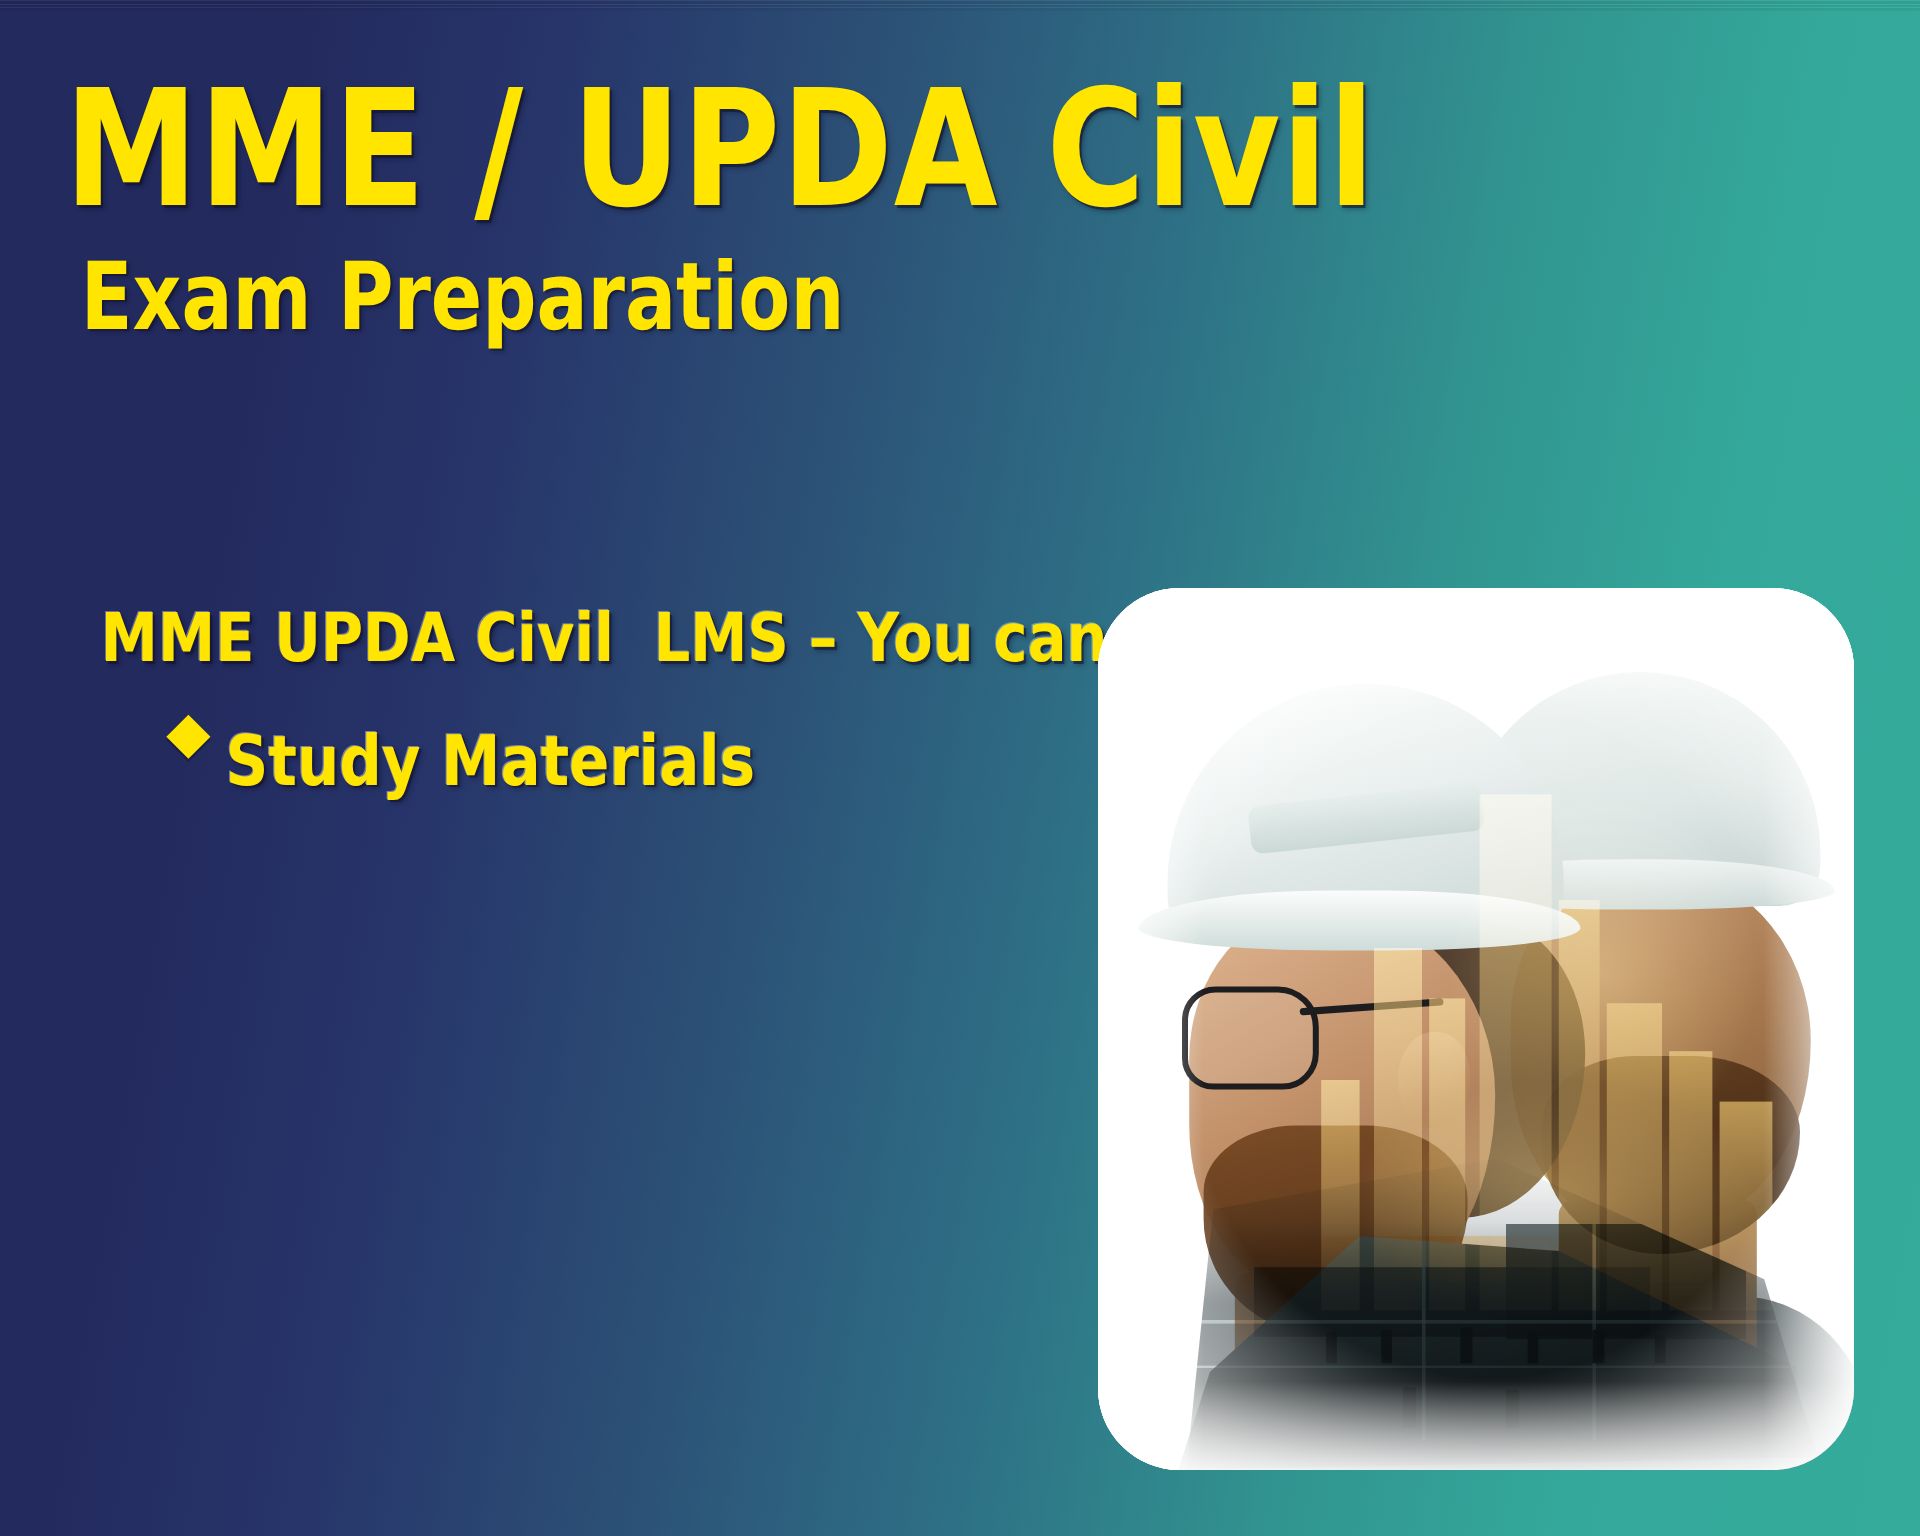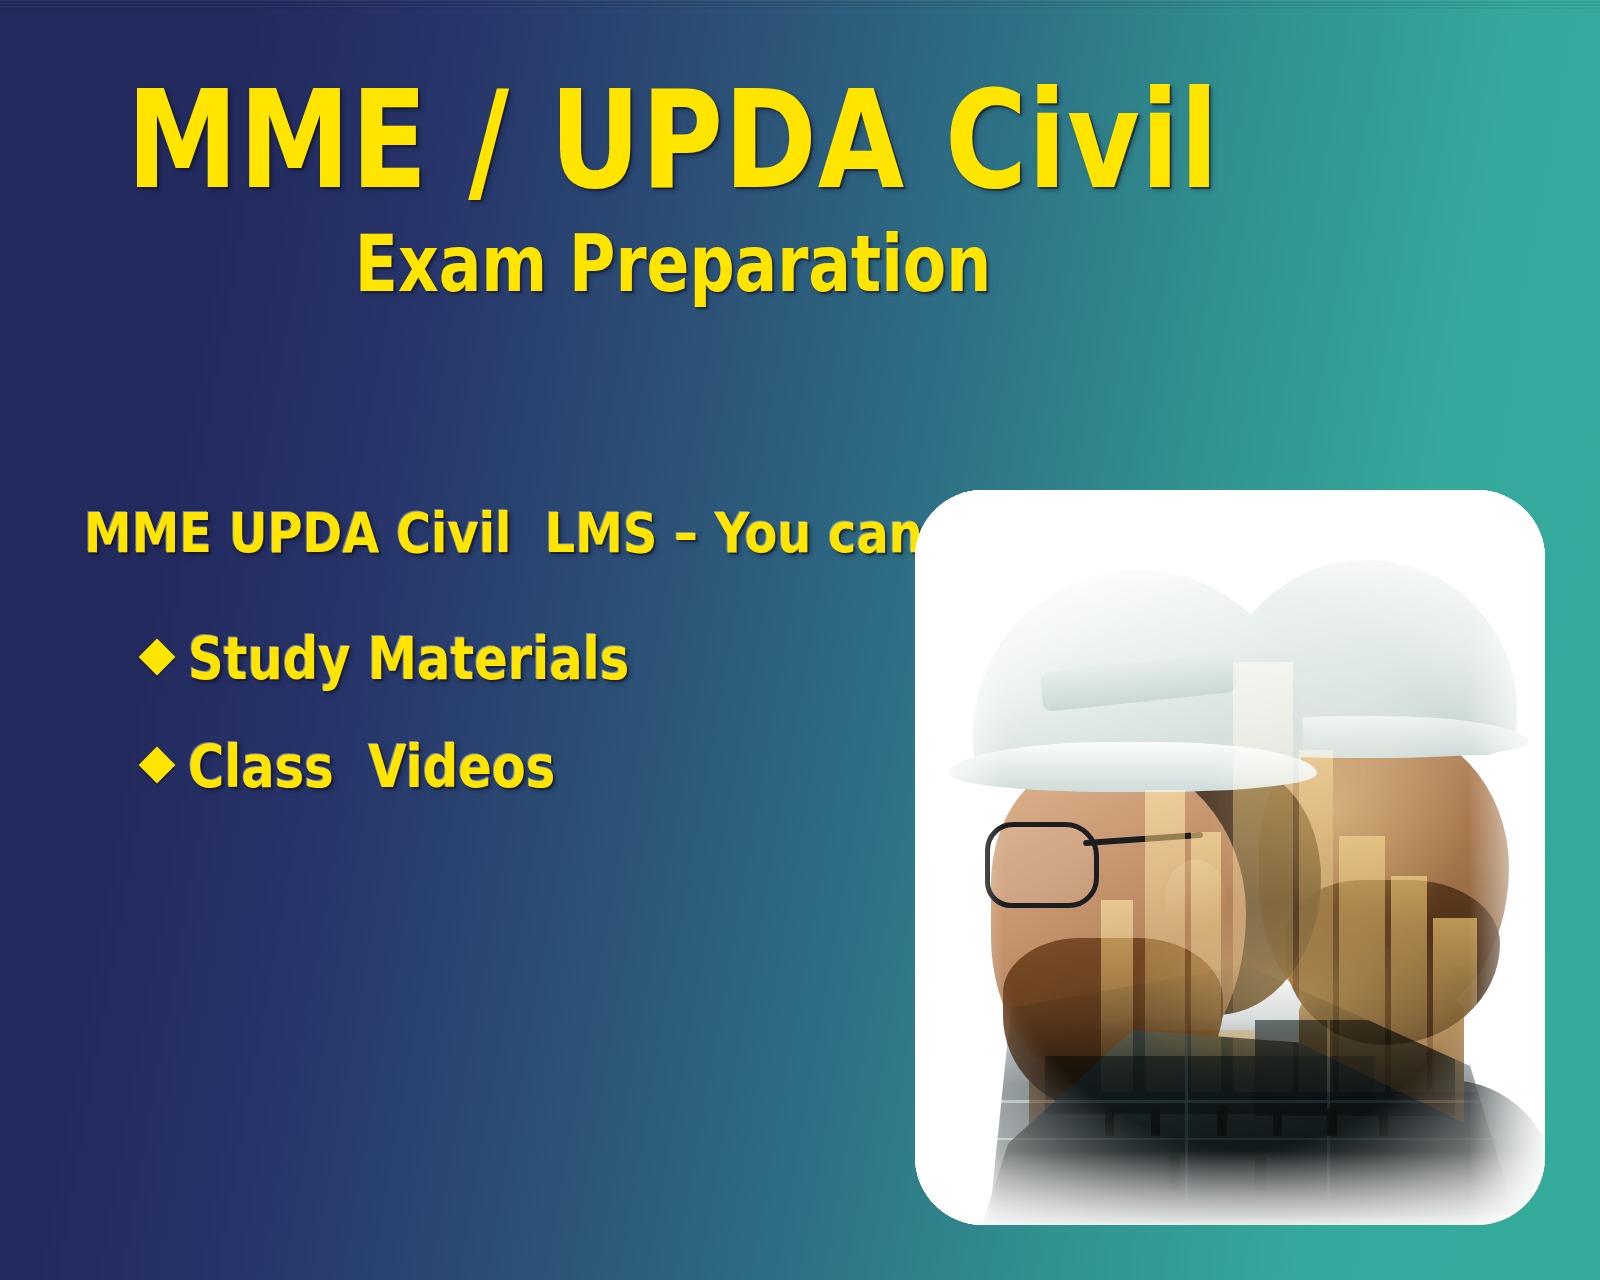--- a/index.html
+++ b/index.html
@@ -42,23 +42,22 @@
         rgba(255,255,255,0.05) 1px,
         rgba(0,0,0,0.06) 1px,
         rgba(0,0,0,0.06) 3px);
     pointer-events: none;
     z-index: 40;
   }
 
   
   .heading-zone {
     position: absolute;
-    top: 16px; left: 0;
+    top: 0; left: 0;
     width: 1346px;
-    text-align: center;
     z-index: 10;
   }
 
   #title {
     margin: 0;
     padding-top: 52px;
     font-family: "Liberation Sans Narrow", "DejaVu Sans Condensed", "Liberation Sans", sans-serif;
     font-weight: 700;
     font-size: 135px;
     line-height: 1.08;
@@ -111,21 +110,20 @@
   #bullet-list {
     list-style: none;
     margin: 0;
     padding: 0;
     margin-top: 44px;
     margin-left: 60px;
   }
 
   #bullet-list li {
     display: flex;
-    align-items: center;
     height: 108px;
   }
 
   .bullet-diamond {
     flex: 0 0 auto;
     width: 26px;
     height: 26px;
     background: #ffe500;
     transform: rotate(45deg);
     margin-right: 18px;
@@ -337,24 +335,20 @@
   </div>
 
   <div id="left-col">
 
     <div id="lms-line">MME UPDA Civil  LMS – You can access</div>
 
     <ul id="bullet-list">
       <li>
         <span class="bullet-diamond"></span>
         <span class="bullet-text">Study Materials</span>
-      </li>
-      <li>
-        <span class="bullet-diamond"></span>
-        <span class="bullet-text">Class  Videos</span>
       </li>
     </ul>
   </div>
 
   <div id="photo-card">
     <div id="photo">
 
       <div class="fig-rear">
         <div class="shoulder"></div>
         <div class="neck"></div>

